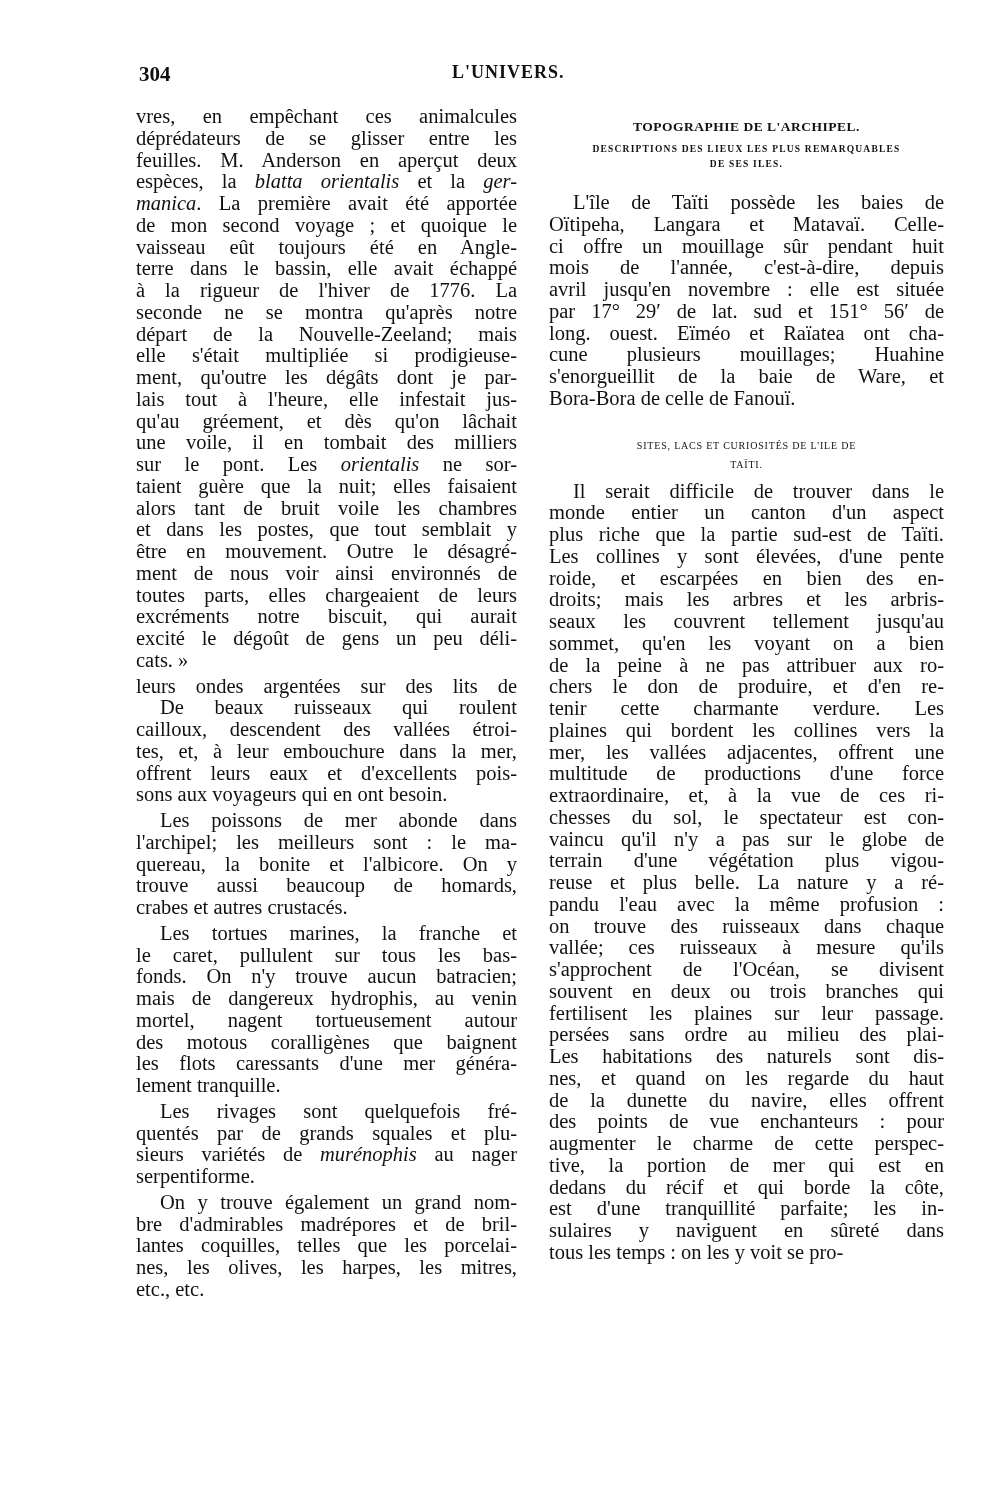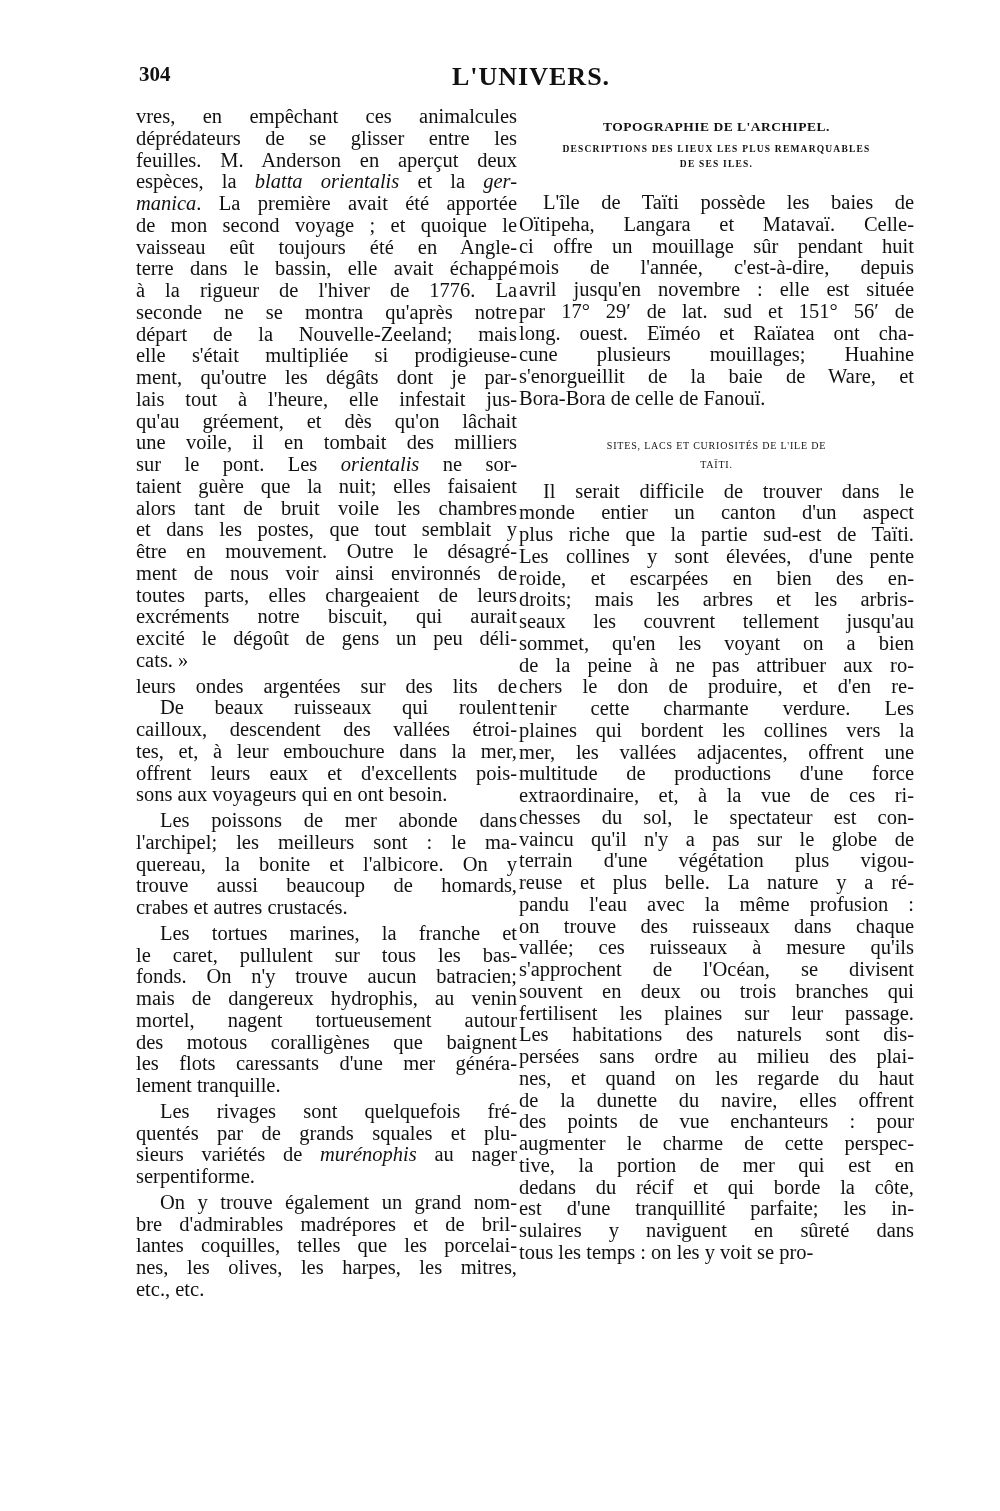--- a/index.html
+++ b/index.html
@@ -1,22 +1,22 @@
 <!DOCTYPE html>
 <html><head>
 <meta charset="utf-8">
 <style>
   html, body { margin: 0; padding: 0; background: #ffffff; }
   body { width: 1000px; height: 1511px; position: relative; overflow: hidden;
          font-family: "Liberation Serif", "DejaVu Serif", serif; color: #111; }
   .page-number { position: absolute; left: 139px; top: 62px; font-size: 21px; font-weight: bold; }
-  .running-head { position: absolute; left: 452px; top: 62px; font-size: 26px; font-weight: bold; letter-spacing: 1px; }
+  .running-head { position: absolute; left: 452px; top: 62px; font-size: 18px; font-weight: bold; letter-spacing: 1px; }
   .col { position: absolute; top: 106px; font-size: 20.5px; line-height: 21.75px; text-align: justify; }
   .col-left { left: 136px; width: 381px; }
-  .col-right { left: 519px; width: 395px; top: 118px; }
+  .col-right { left: 549px; width: 395px; top: 118px; }
   .line { display: block; white-space: nowrap; text-align-last: justify; text-align: justify; }
   .line.last { text-align-last: left; }
   .indent { padding-left: 24px; }
   .para-gap { margin-top: 4px; }
   .section-title { text-align: center; font-size: 13.5px; font-weight: bold; letter-spacing: 0.5px; line-height: 18px; }
   .sub-title { text-align: center; font-size: 9.5px; font-weight: bold; letter-spacing: 1.2px; line-height: 15px; margin-top: 6px; }
   .head2 { text-align: center; font-size: 10px; letter-spacing: 0.8px; line-height: 19px; }
   i { font-style: italic; }
 </style>
 </head>
@@ -137,22 +137,22 @@
       <span class="line">chesses du sol, le spectateur est con-</span>
       <span class="line">vaincu qu'il n'y a pas sur le globe de</span>
       <span class="line">terrain d'une végétation plus vigou-</span>
       <span class="line">reuse et plus belle. La nature y a ré-</span>
       <span class="line">pandu l'eau avec la même profusion :</span>
       <span class="line">on trouve des ruisseaux dans chaque</span>
       <span class="line">vallée; ces ruisseaux à mesure qu'ils</span>
       <span class="line">s'approchent de l'Océan, se divisent</span>
       <span class="line">souvent en deux ou trois branches qui</span>
       <span class="line">fertilisent les plaines sur leur passage.</span>
+      <span class="line">persées sans ordre au milieu des plai-</span>
       <span class="line">Les habitations des naturels sont dis-</span>
-      <span class="line">persées sans ordre au milieu des plai-</span>
       <span class="line">nes, et quand on les regarde du haut</span>
       <span class="line">de la dunette du navire, elles offrent</span>
       <span class="line">des points de vue enchanteurs : pour</span>
       <span class="line">augmenter le charme de cette perspec-</span>
       <span class="line">tive, la portion de mer qui est en</span>
       <span class="line">dedans du récif et qui borde la côte,</span>
       <span class="line">est d'une tranquillité parfaite; les in-</span>
       <span class="line">sulaires y naviguent en sûreté dans</span>
       <span class="line last">tous les temps : on les y voit se pro-</span>
     </div>

